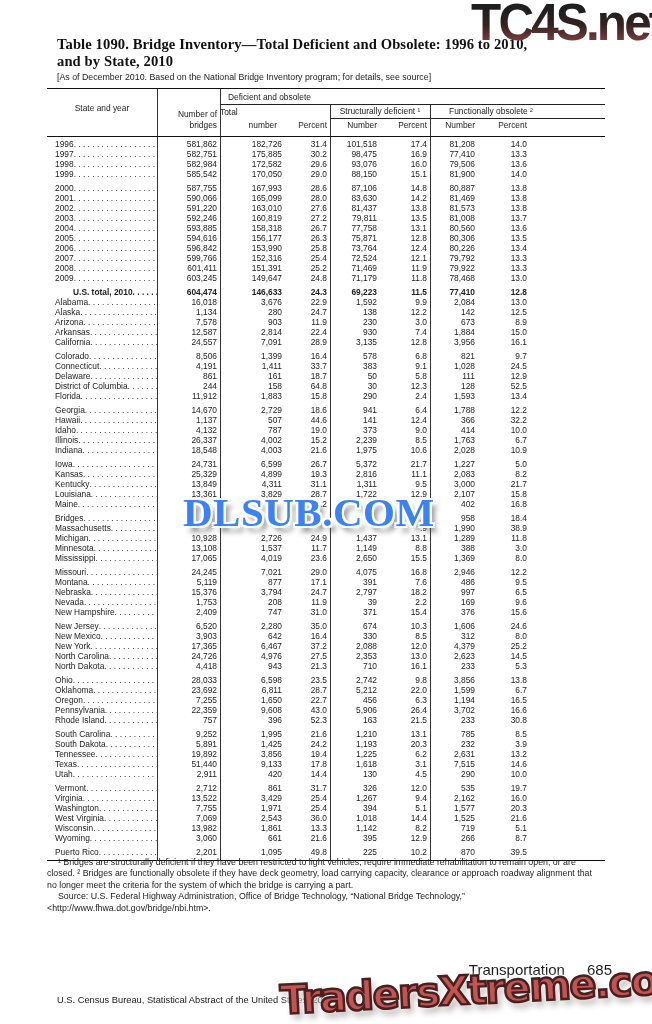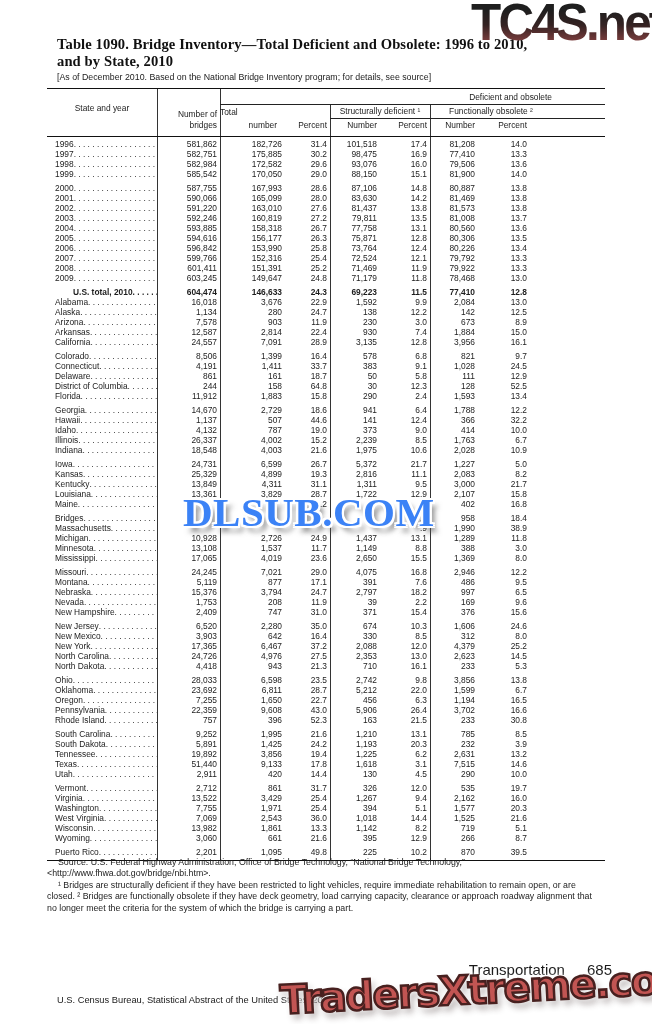--- a/index.html
+++ b/index.html
@@ -108,21 +108,21 @@
       <div class="vline v1"></div>
       <div class="vline v2"></div>
       <div class="vline v3"></div>
       <div class="vline v4"></div>
 
       <div class="h" style="left:0;width:110px;top:14px;text-align:center;">State and year</div>
 
       <div class="h" style="left:110px;width:60px;top:20px;text-align:right;">Number of</div>
       <div class="h" style="left:110px;width:60px;top:31px;text-align:right;">bridges</div>
 
-      <div class="h" style="left:173px;width:332px;top:3px;text-align:right;">Deficient and obsolete</div>
+      <div class="h" style="left:173px;width:332px;top:3px;text-align:left;padding-left:8px;">Deficient and obsolete</div>
       <div class="hline" style="left:173px;right:0;top:15px;"></div>
 
       <div class="h" style="left:173px;width:67px;top:18px;text-align:left;">Total</div>
       <div class="h" style="left:173px;width:57px;top:31px;text-align:right;">number</div>
       <div class="h" style="left:235px;width:45px;top:31px;text-align:right;">Percent</div>
 
       <div class="h" style="left:283px;width:100px;top:17px;text-align:center;">Structurally deficient ¹</div>
       <div class="hline" style="left:283px;width:100px;top:29px;"></div>
       <div class="h" style="left:283px;width:47px;top:31px;text-align:right;">Number</div>
       <div class="h" style="left:335px;width:45px;top:31px;text-align:right;">Percent</div>
@@ -1032,22 +1032,22 @@
     <div class="c c4">225</div>
     <div class="c c5">10.2</div>
     <div class="c c6">870</div>
     <div class="c c7">39.5</div>
   </div>
         </div>
       </div>
   </div>
 
   <div class="fnotes">
+    <p>¹ Bridges are structurally deficient if they have been restricted to light vehicles, require immediate rehabilitation to remain open, or are closed. ² Bridges are functionally obsolete if they have deck geometry, load carrying capacity, clearance or approach roadway alignment that no longer meet the criteria for the system of which the bridge is carrying a part.</p>
     <p>Source: U.S. Federal Highway Administration, Office of Bridge Technology, “National Bridge Technology,” &lt;http://www.fhwa.dot.gov/bridge/nbi.htm&gt;.</p>
-    <p>¹ Bridges are structurally deficient if they have been restricted to light vehicles, require immediate rehabilitation to remain open, or are closed. ² Bridges are functionally obsolete if they have deck geometry, load carrying capacity, clearance or approach roadway alignment that no longer meet the criteria for the system of which the bridge is carrying a part.</p>
   </div>
 
   <div class="pagefoot">
     <span>Transportation</span>
     <span>685</span>
   </div>
 
   <div class="credit">U.S. Census Bureau, Statistical Abstract of the United States: 2012</div>
 
   <div class="wm-top">TC4S.net</div>

